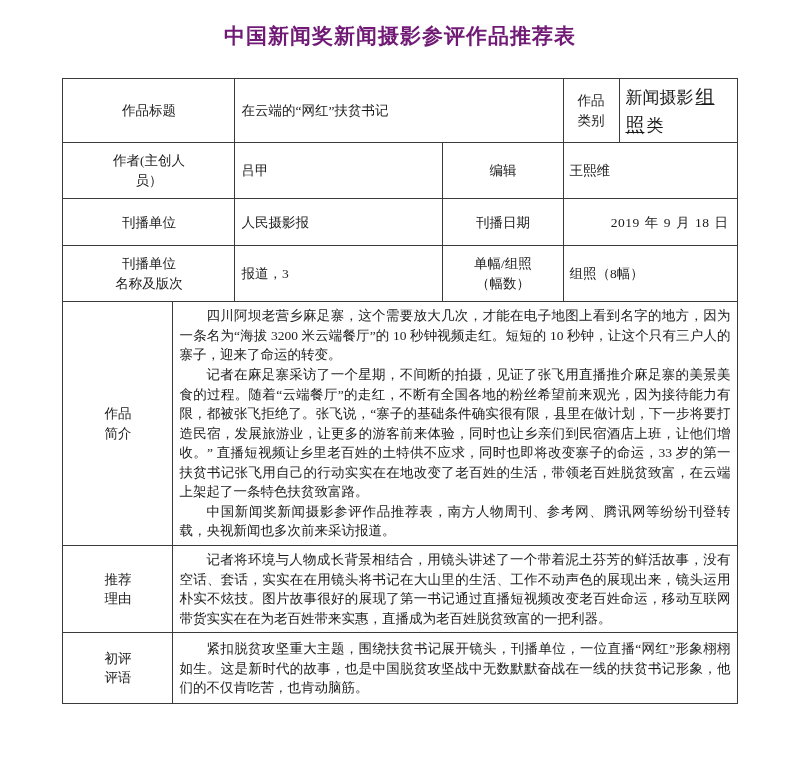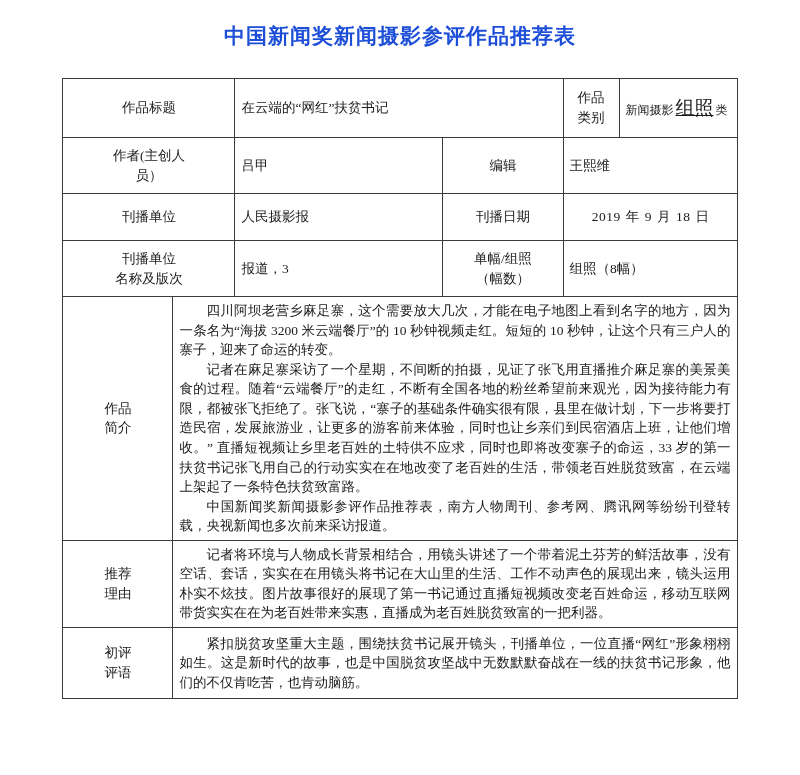--- a/index.html
+++ b/index.html
@@ -20,21 +20,21 @@
     height: 775px;
     box-sizing: border-box;
   }
   .doc-title {
     text-align: center;
     font-size: 21px;
     font-weight: bold;
     letter-spacing: 1px;
     padding-top: 22px;
     padding-bottom: 16px;
-    color: #1d4ed8;
+    color: #701a75;
     font-family: "Liberation Serif", "DejaVu Serif", serif;
   }
   table.form {
     border-collapse: collapse;
     margin: 12px auto;
     width: 674px;
     table-layout: fixed;
     border: 1px solid #3a3a3a;
   }
   table.form td {
@@ -52,29 +52,29 @@
   }
   .val-center {
     text-align: left;
     font-size: 13.5px;
   }
   .val-left {
     text-align: left;
     font-size: 15px;
   }
   .cat-main {
-    font-size: 12px;
+    font-size: 17px;
   }
   .cat-underline {
     font-size: 19px;
     text-decoration: underline;
     padding: 0 2px;
   }
   .date-cell {
-    text-align: center;
+    text-align: right;
     font-size: 14px;
     letter-spacing: 0.5px;
   }
   .date-cell .num { padding: 0 3px; }
   .date-cell .unit { padding: 0 2px; }
   .body-cell {
     text-align: justify;
     text-justify: inter-ideograph;
     font-size: 13.4px;
     line-height: 1.92;

